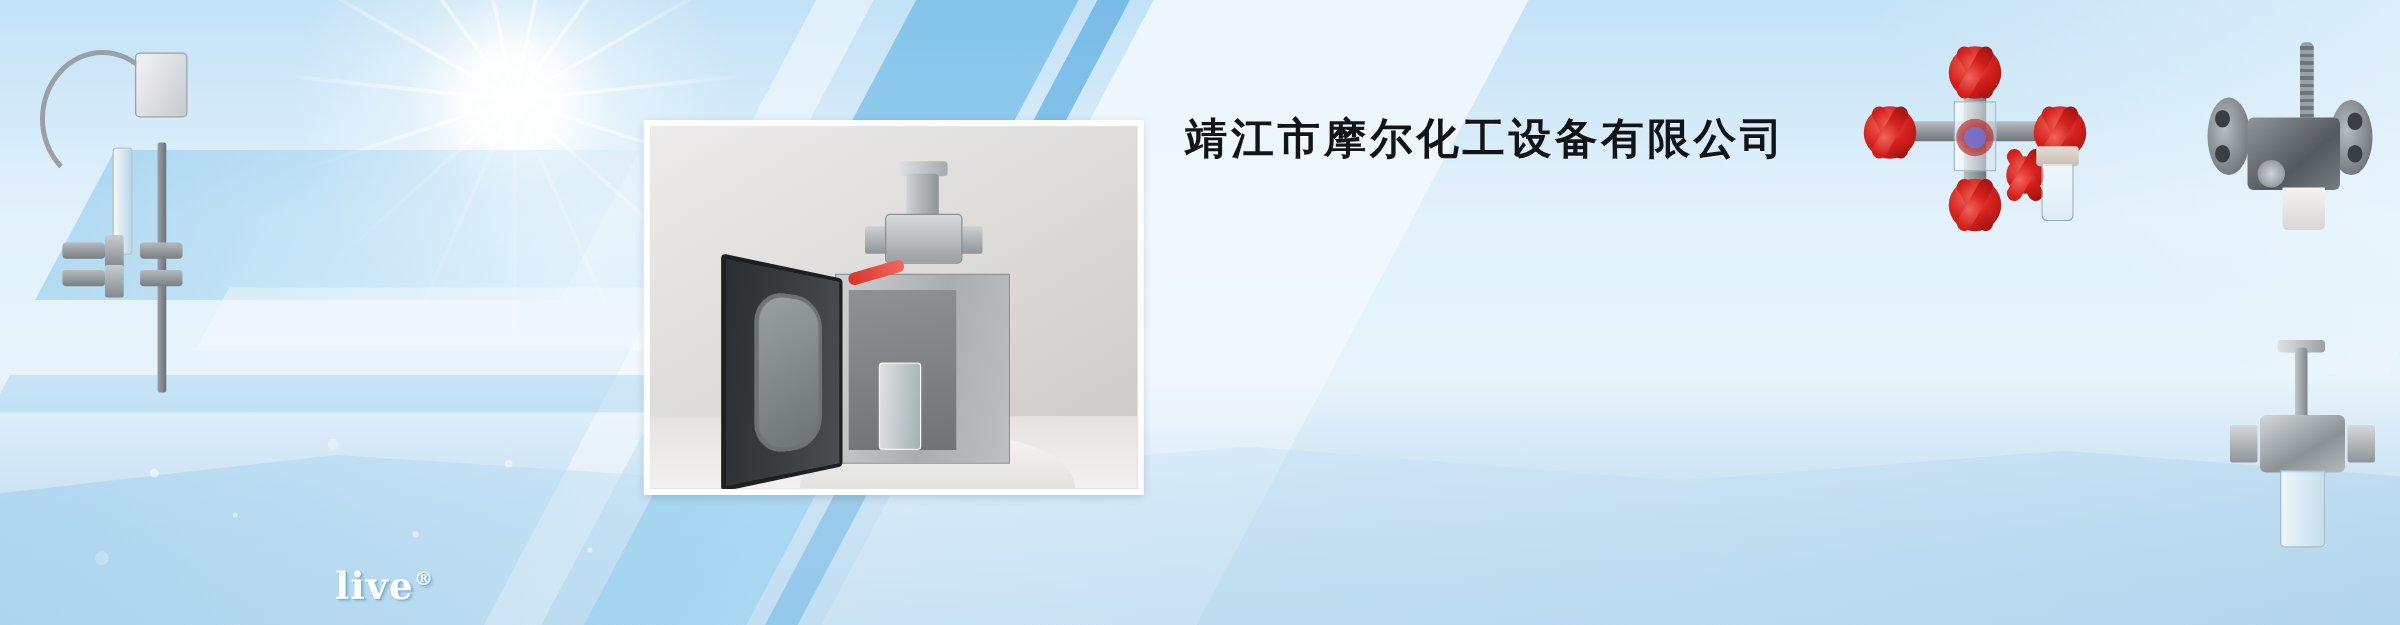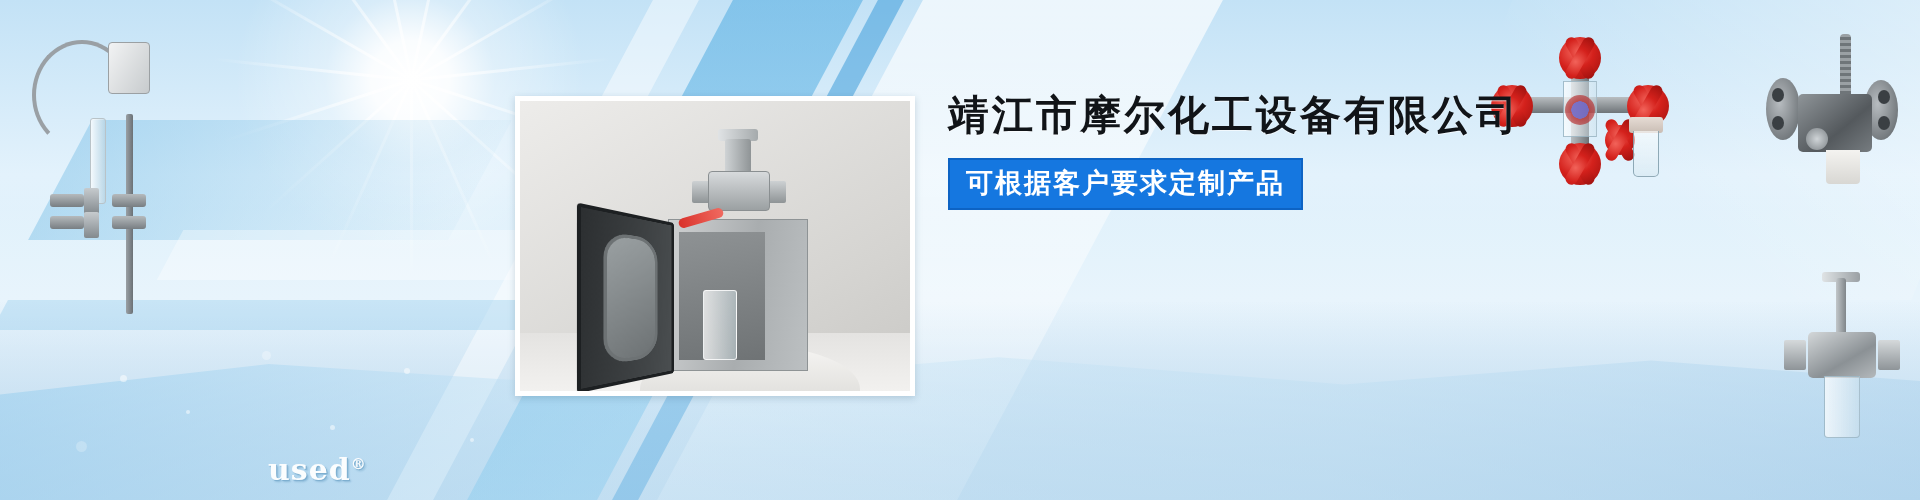--- a/index.html
+++ b/index.html
@@ -150,21 +150,21 @@
   .vb-fl-l { position:absolute; left:14px; top:70px; width:22px; height:30px; background:linear-gradient(180deg,#d5d9db,#8e9498); border-radius:2px; }
   .vb-fl-r { position:absolute; left:108px; top:70px; width:22px; height:30px; background:linear-gradient(180deg,#d5d9db,#8e9498); border-radius:2px; }
   .vb-glass { position:absolute; left:54px; top:106px; width:36px; height:62px; background:linear-gradient(90deg,rgba(255,255,255,.72),rgba(208,226,236,.5)); border:1px solid rgba(150,178,192,.8); border-radius:0 0 4px 4px; }
 
   
   .textblock { position:absolute; left:948px; top:88px; width:770px; }
 
   .company-title {
     font-family:"DejaVu Serif", serif;
     font-weight:700;
-    font-size:41px;
+    font-size:34px;
     letter-spacing:3px;
     color:#111418;
     white-space:nowrap;
     text-shadow:0 1px 0 rgba(255,255,255,.6);
   }
 
   .hl-bar {
     display:inline-block;
     margin-top:13px;
     background:#1577e0;
@@ -340,23 +340,20 @@
     <div class="vb-fl-r"></div>
     <div class="vb-body"></div>
     <div class="vb-glass"></div>
   </div>
 
   <div class="textblock">
     <div class="company-title">靖江市摩尔化工设备有限公司</div>
 
 
 
-    <div>
-      <span class="hl-bar2">可根据客户要求定制产品</span>
-    </div>
 
   </div>
 
   <div class="watermark">
-    <span>used</span><sup>®</sup>
+    <span>live</span><sup>®</sup>
   </div>
 
 </div>
 
 </body></html>

